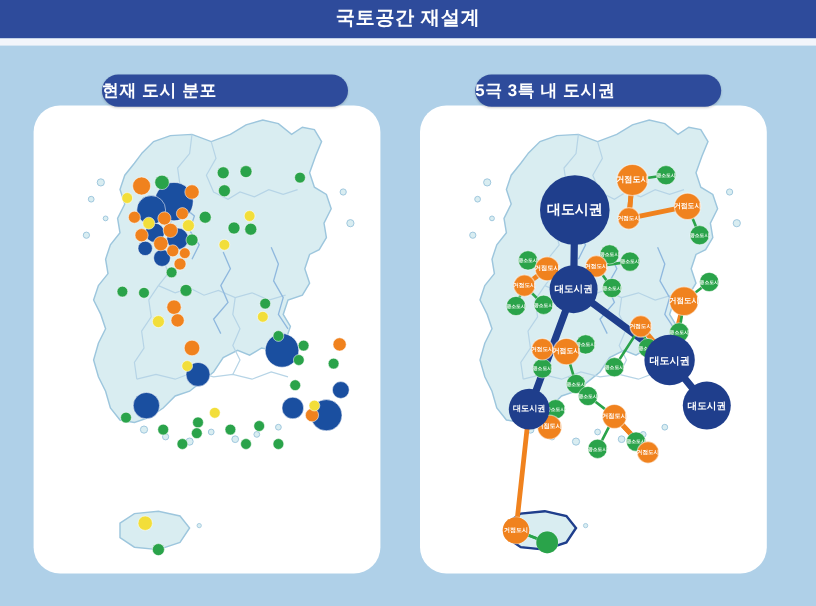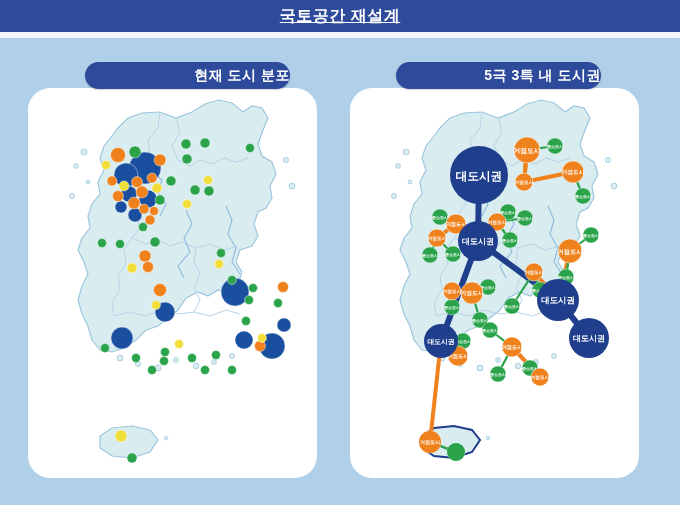--- a/index.html
+++ b/index.html
@@ -12,36 +12,35 @@
   }
   
   #header-bar{
     position:absolute;left:0;top:0;width:680px;height:32px;
     background:#2e4b9b;
     display:flex;align-items:center;justify-content:center;
   }
   #header-title{
     color:#ffffff;font-size:16px;font-weight:bold;letter-spacing:.5px;
     line-height:32px;
-    text-decoration:underline;
   }
   #header-underline{
     position:absolute;left:0;top:32px;width:680px;height:6px;background:#f2f5fb;
   }
   
   .panel{
     position:absolute;top:88px;width:289px;height:390px;
     background:#ffffff;border-radius:22px;
   }
   #panel-left{left:28px;}
   #panel-right{left:350px;}
   .panel-badge{
     position:absolute;top:62px;height:27px;border-radius:14px;
     background:#2e4b9b;
-    display:flex;align-items:center;justify-content:flex-end;
+    display:flex;align-items:center;justify-content:flex-start;
     box-shadow:0 1px 2px rgba(0,0,0,.18);
   }
   .panel-badge span{color:#fff;font-size:14px;font-weight:bold;letter-spacing:.5px;}
   #badge-left{left:85px;width:205px;}
   #badge-right{left:396px;width:205px;}
 
   .map-svg{position:absolute;left:0;top:0;}
 
   
   .node-label{

